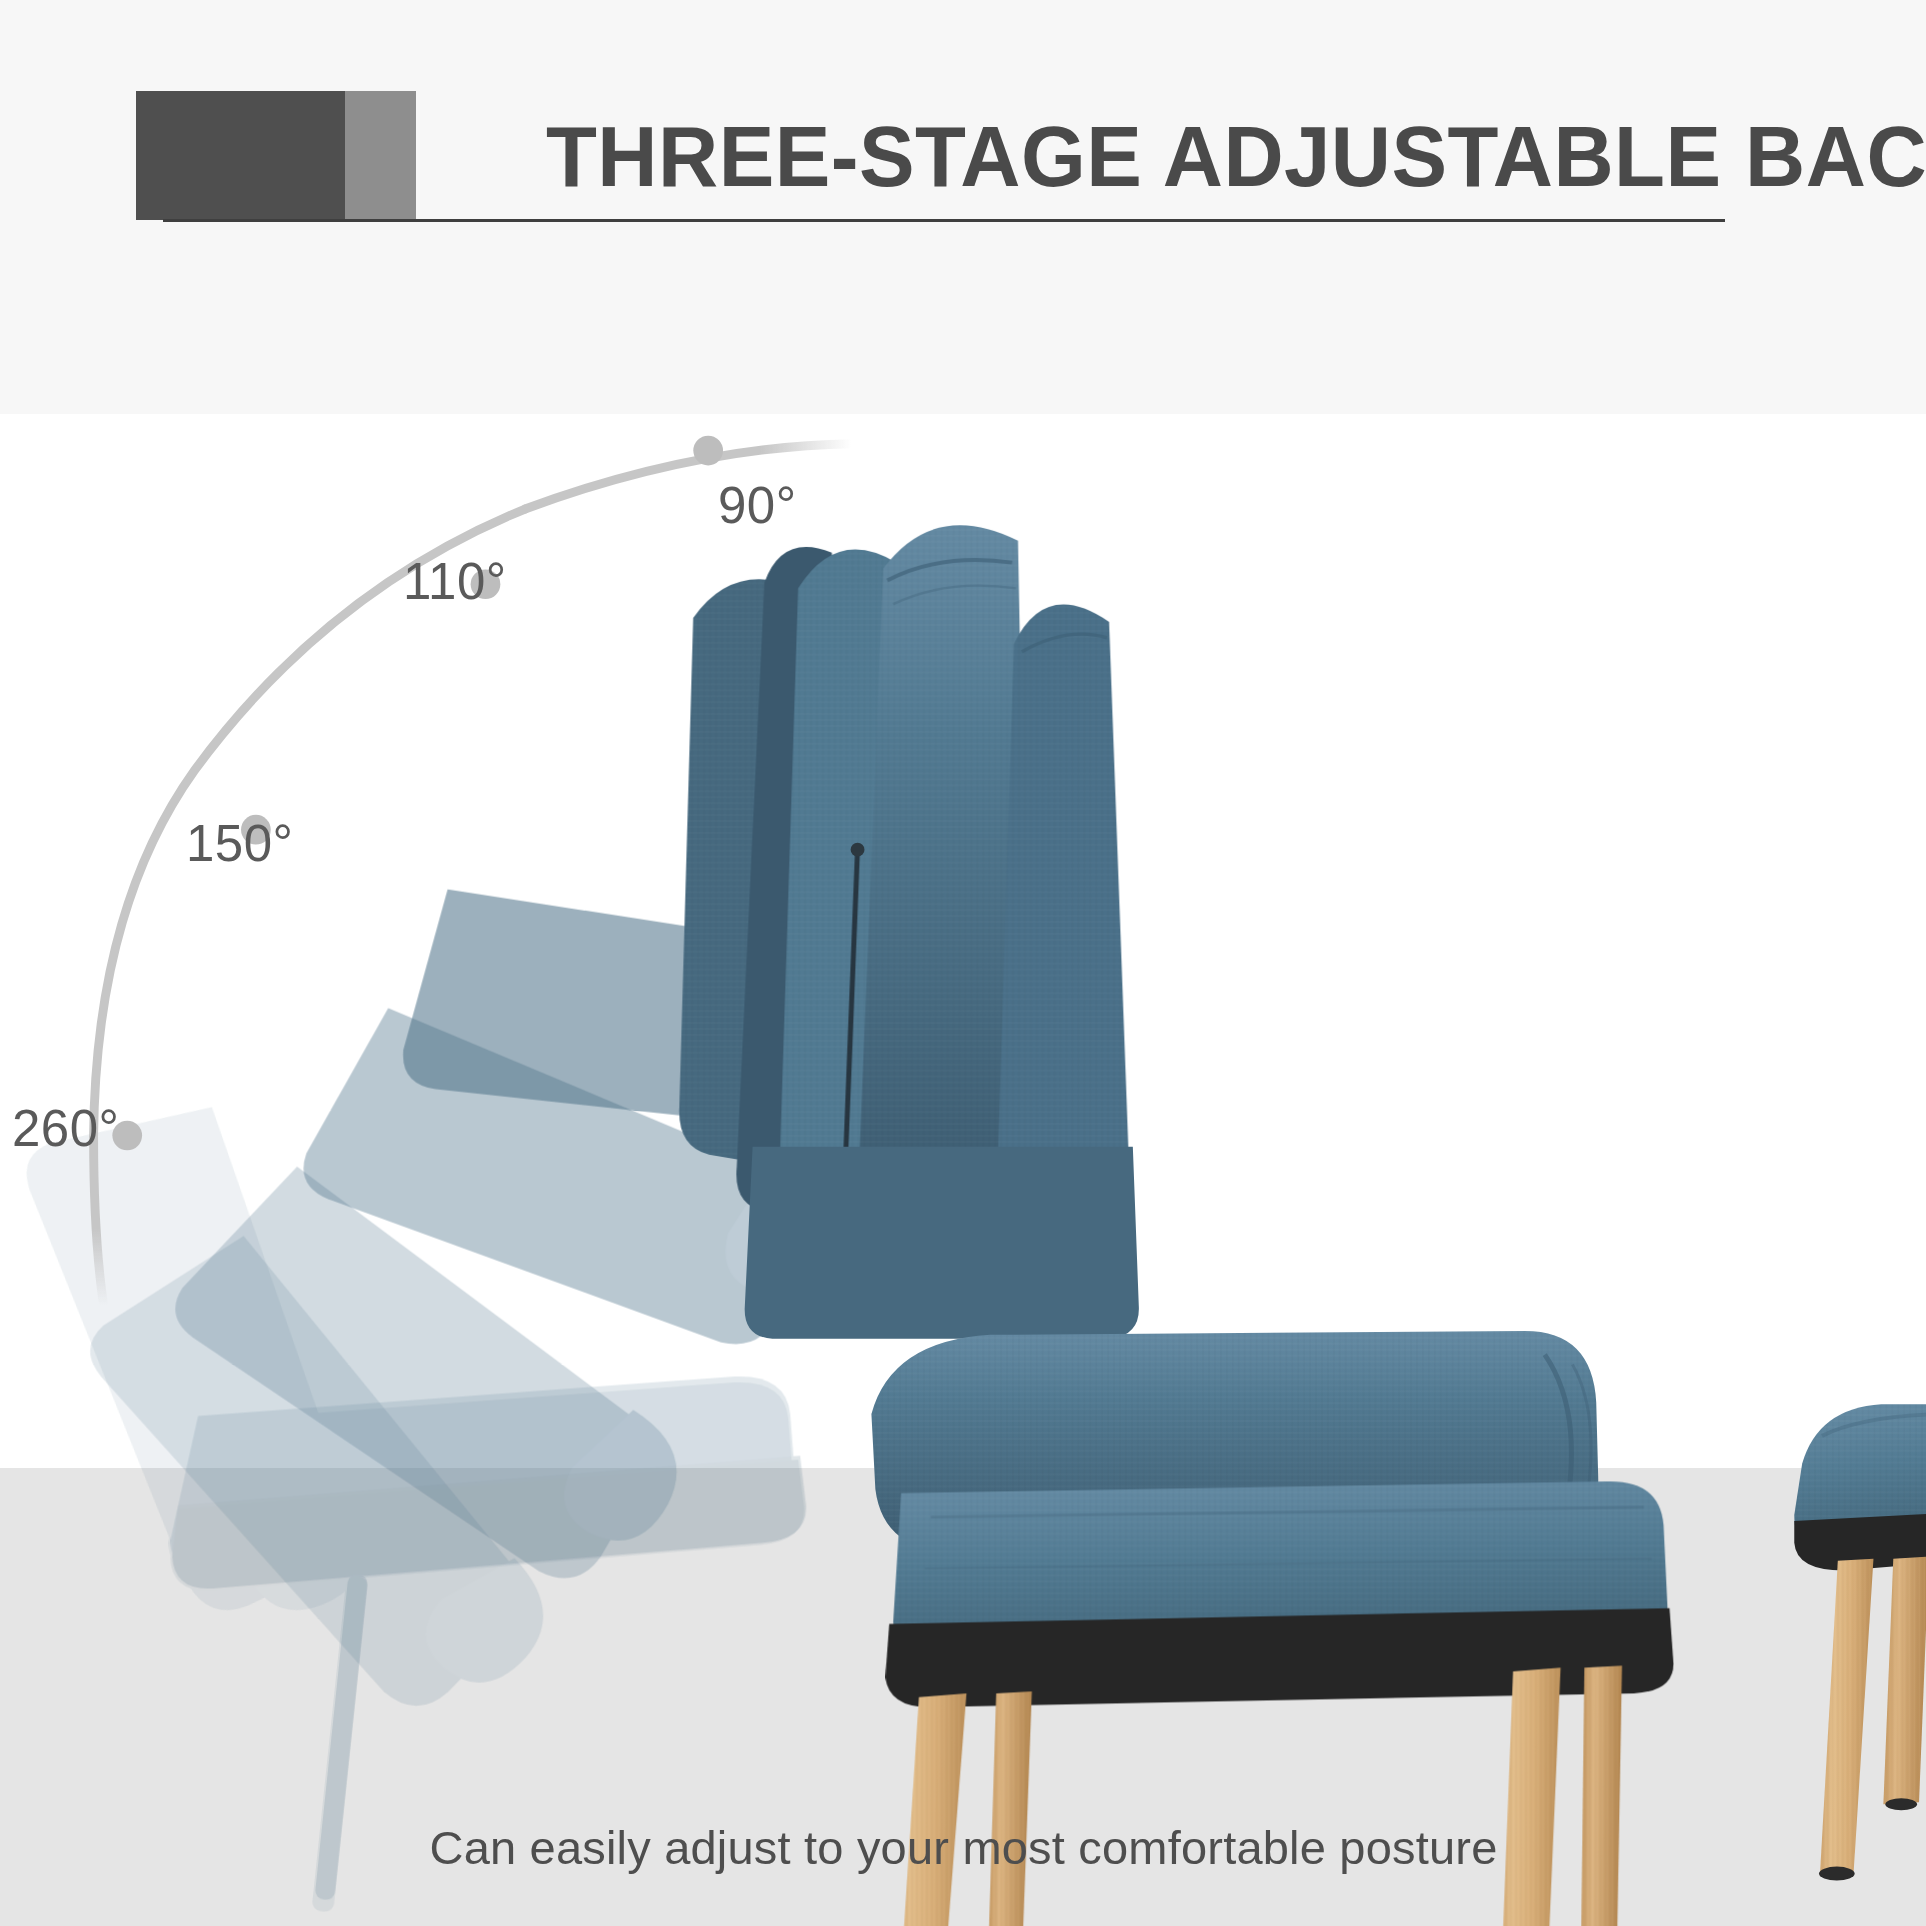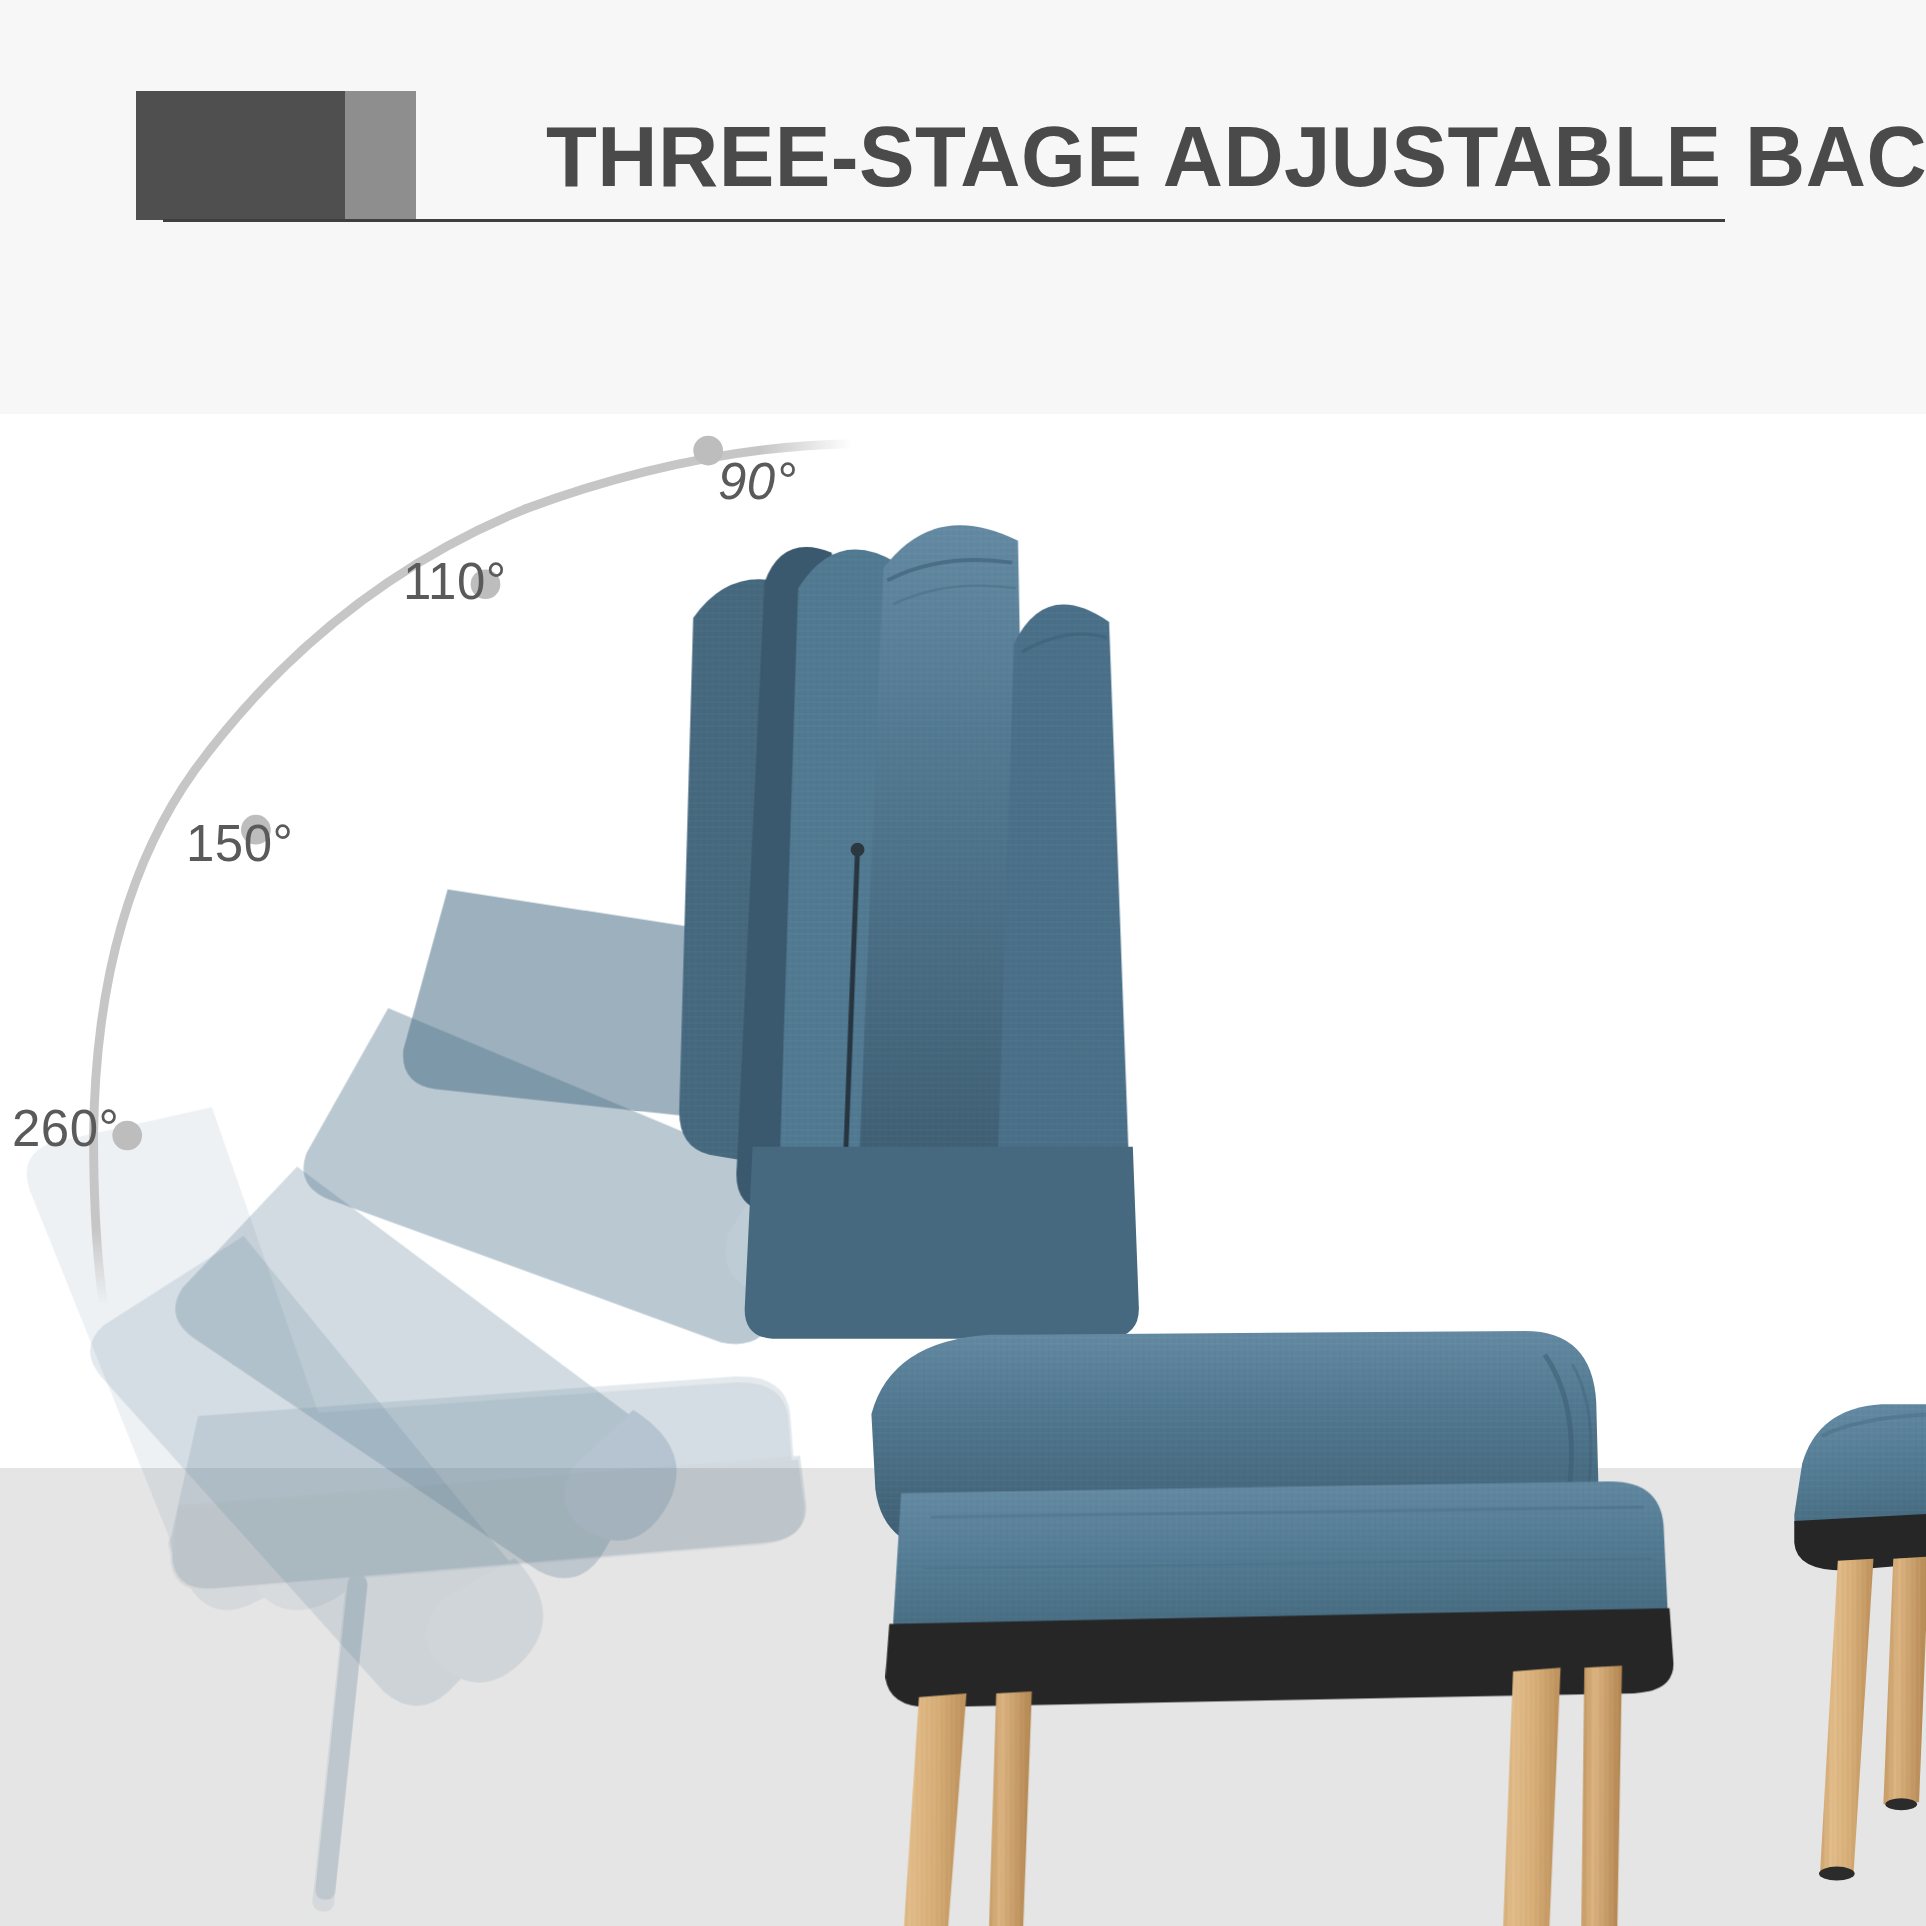--- a/index.html
+++ b/index.html
@@ -78,21 +78,21 @@
 
   
   .angle-label{
     position:absolute;
     font-size:51px;
     font-weight:normal;
     color:#5a5a5a;
     white-space:nowrap;
     letter-spacing:0.5px;
   }
-  .lbl-90  { left:718px;  top:452px;font-style:italic; }
+  .lbl-90  { left:718px;  top:476px; }
   .lbl-110 { left:403px;  top:552px; }
   .lbl-150 { left:150px;  top:814px;margin-left:36px; }
   .lbl-180 { left:12px;   top:1099px;}
 
   
   .caption{
     position:absolute;
     left:0; top:1820px;
     width:1927px;
     text-align:center;
@@ -338,15 +338,16 @@
       <circle cx="258" cy="420" r="15" fill="#bdbdbd"></circle>
       <circle cx="128" cy="729" r="15" fill="#bdbdbd"></circle>
     </svg>
   </div>
 
   <div class="angle-label lbl-90">90°</div>
   <div class="angle-label lbl-110">110°</div>
   <div class="angle-label lbl-150">150°</div>
   <div class="angle-label lbl-180">260°</div>
 
+  <div class="caption">Can easily adjust to your most comfortable posture</div>
 
 </div>
 
 
 </body></html>

